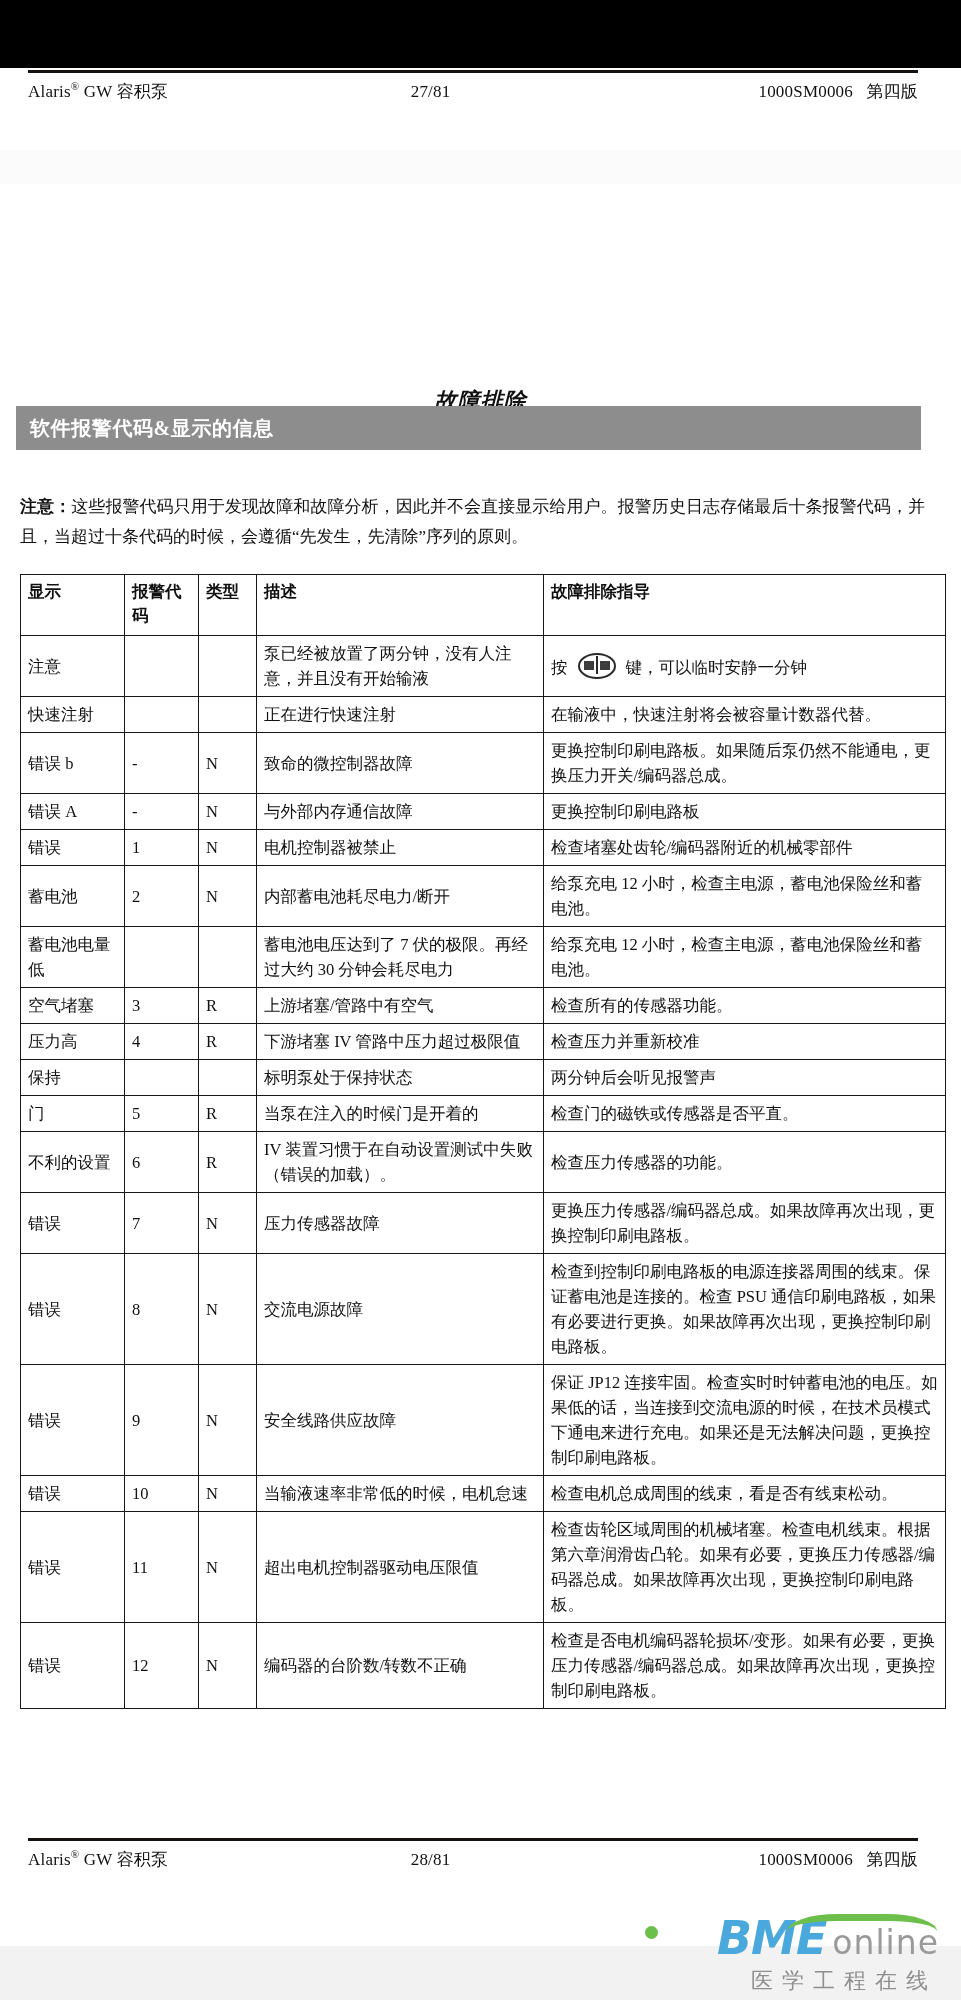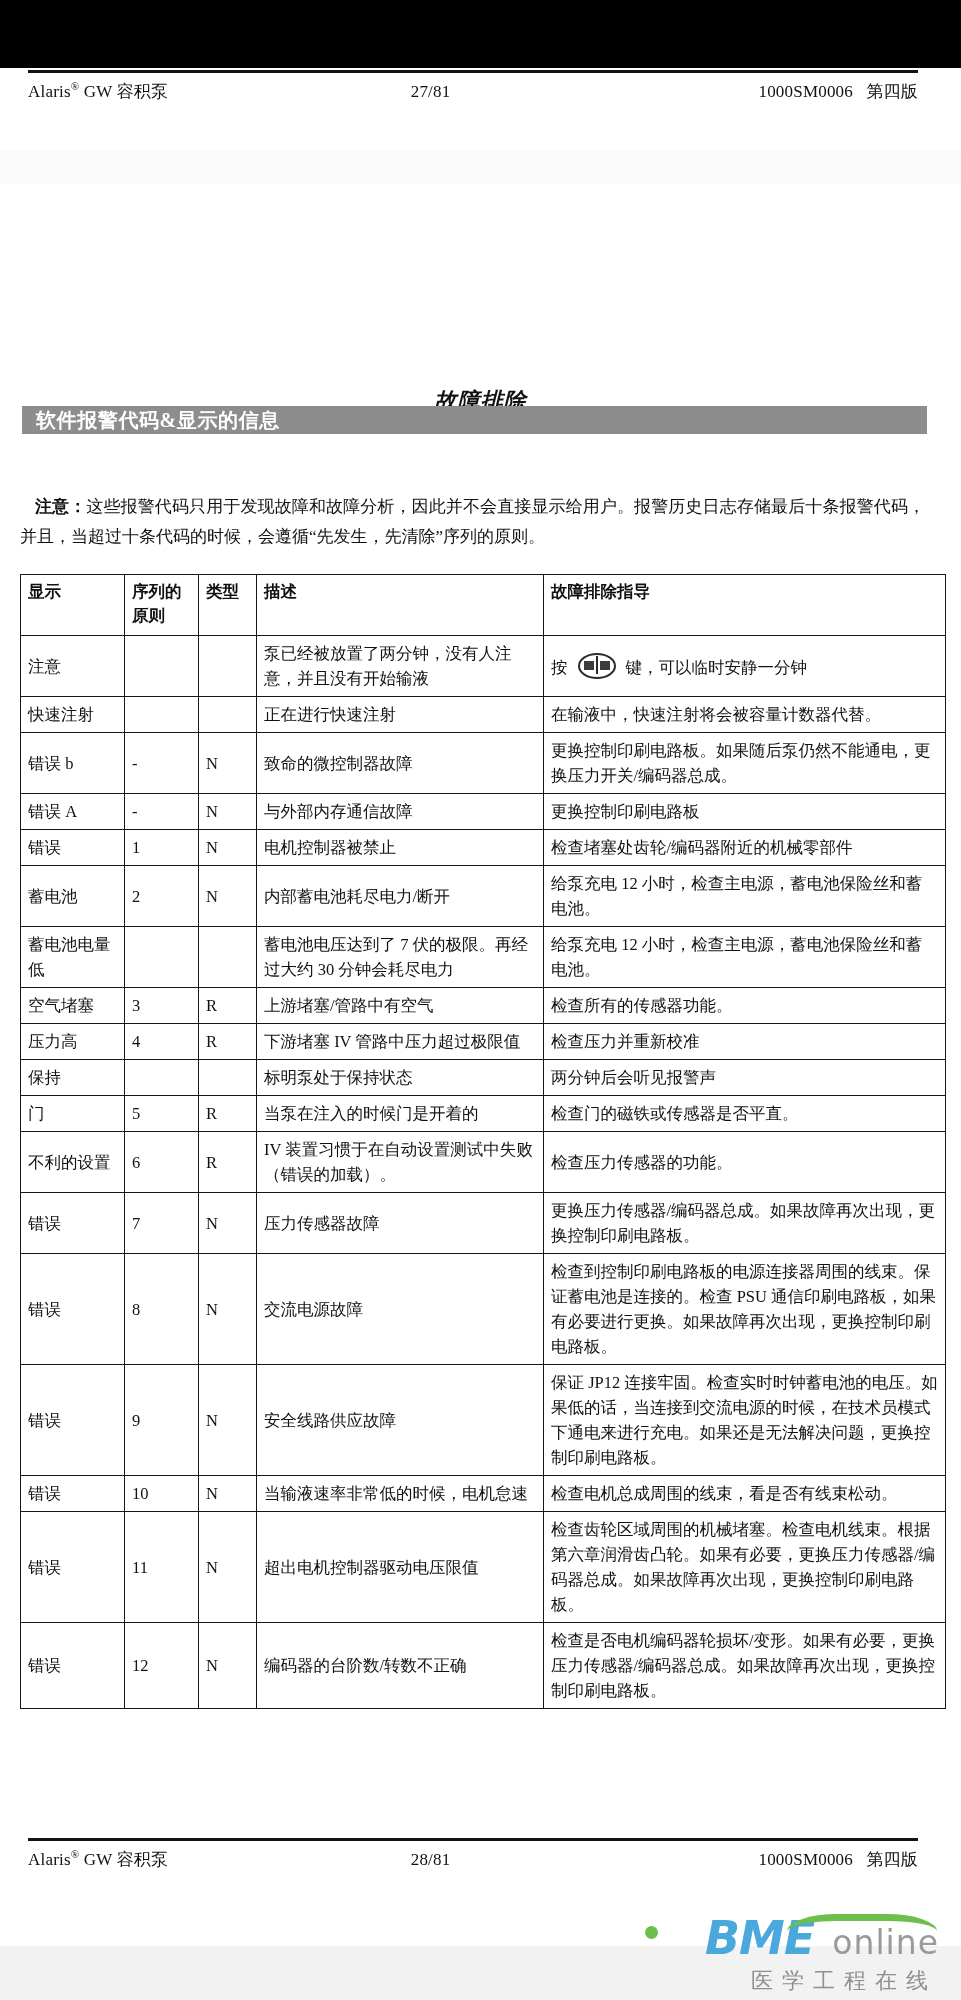--- a/index.html
+++ b/index.html
@@ -63,43 +63,43 @@
     text-align: center;
     font-style: italic;
     font-weight: bold;
     font-size: 22px;
     letter-spacing: 1px;
   }
 
   
   .gray-banner {
     position: absolute;
-    left: 22px; top: 406px;
-    width: 905px; height: 28px;
+    left: 16px; top: 406px;
+    width: 905px; height: 44px;
     background: #8d8d8d;
     color: #ffffff;
     display: flex;
     align-items: center;
     padding-left: 14px;
     box-sizing: border-box;
     font-weight: bold;
     font-size: 20px;
     letter-spacing: .6px;
   }
 
   
   .note {
     position: absolute;
     left: 20px; top: 492px;
     width: 905px;
     font-size: 17px;
     line-height: 30px;
     text-align: justify;
   }
-  .note b { font-weight: bold; margin-left: 15px; }
+  .note b { font-weight: bold; }
 
   
   table.alarm {
     position: absolute;
     left: 20px; top: 574px;
     width: 925px;
     border-collapse: collapse;
     table-layout: fixed;
     font-size: 16.5px;
     border-radius: 26px;
@@ -200,21 +200,21 @@
     left: 18px; top: 14px;
     width: 13px; height: 13px;
     border-radius: 50%;
     background: #6cbf4a;
   }
   .logo-online {
     font-family: "DejaVu Sans", sans-serif;
     font-size: 33px;
     line-height: 34px;
     color: #9a9a9a;
-    margin-left: 18px;
+    margin-left: 6px;
     letter-spacing: 1px;
   }
   .logo-arc {
     position: absolute;
     right: 2px; top: 2px;
     width: 150px; height: 28px;
     border-top: 7px solid #6cbf4a;
     border-radius: 75px / 26px;
   }
   .logo-sub {
@@ -253,21 +253,21 @@
   <colgroup>
     <col class="c-display">
       <col class="c-code">
       <col class="c-type">
       <col class="c-desc">
       <col class="c-guide">
   </colgroup>
   <thead>
     <tr>
       <th>显示</th>
-      <th>序列的原则</th>
+      <th>报警代码</th>
       <th>类型</th>
       <th>描述</th>
       <th>故障排除指导</th>
     </tr>
   </thead>
   <tbody id="alarm-rows">
       <tr>
         <td>注意</td>
         <td class="ctr"></td>
         <td class="ctr"></td>

